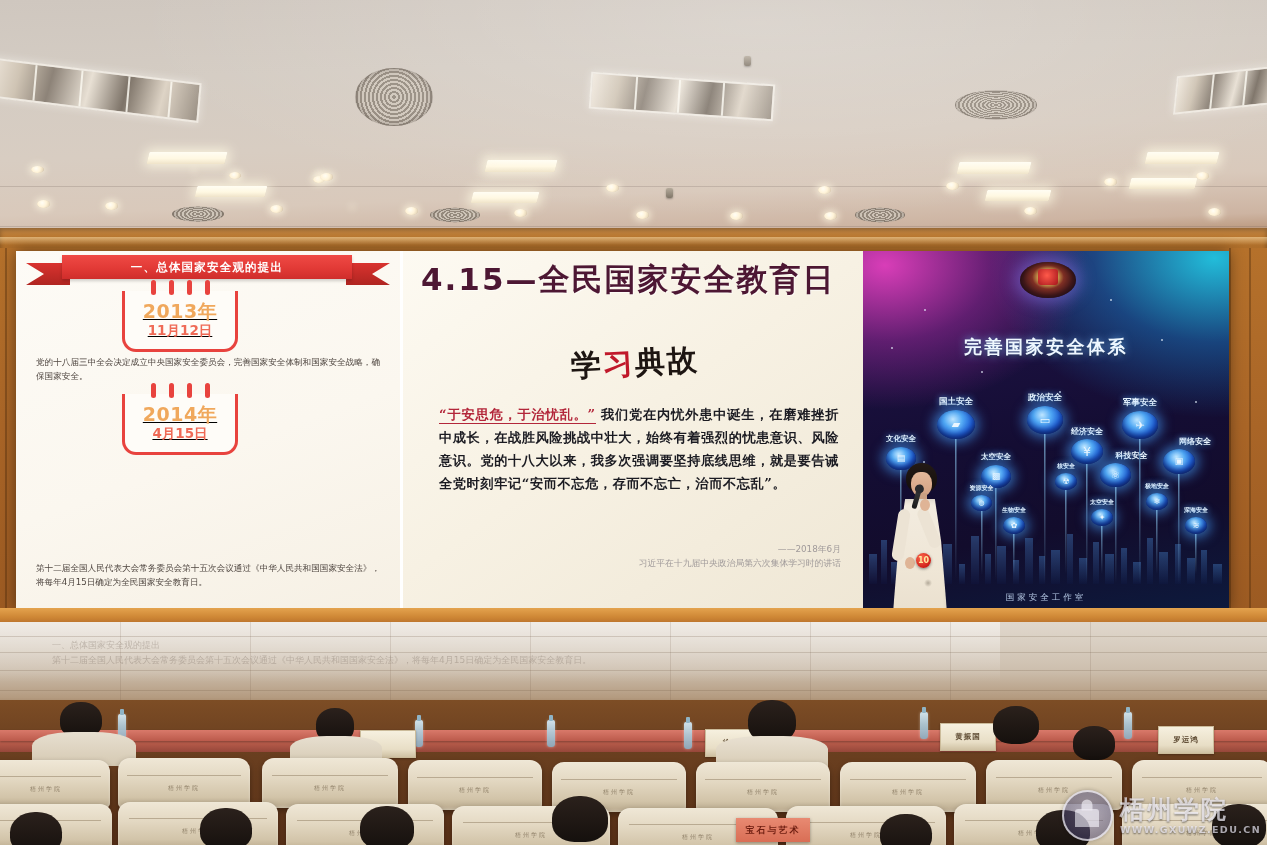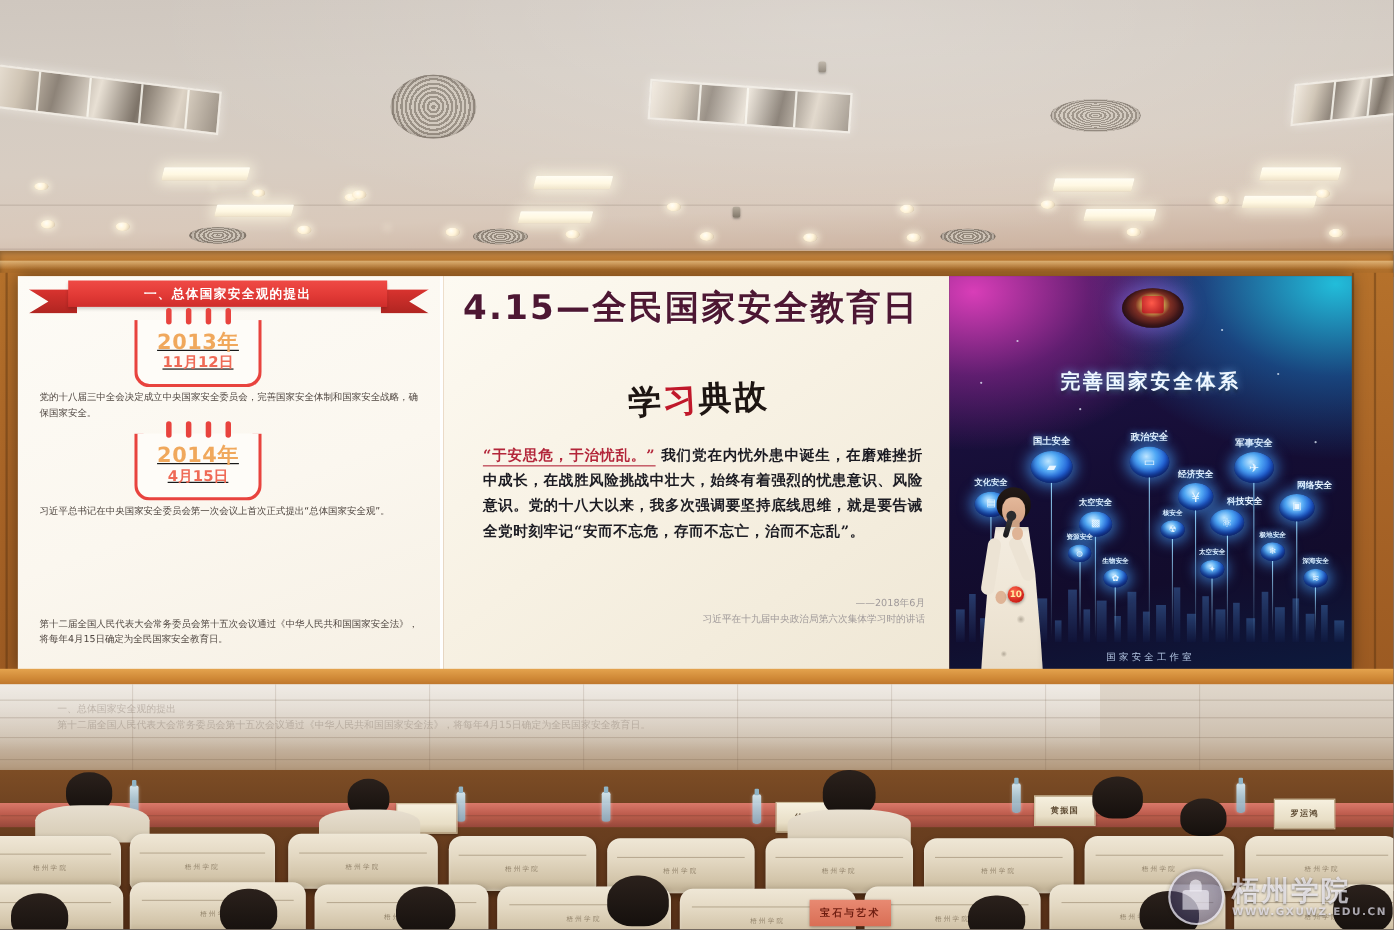--- a/index.html
+++ b/index.html
@@ -209,21 +209,21 @@
     color:#eaf6ff;
   }
   .node .glyph{font-size:9px;line-height:1;filter:drop-shadow(0 0 3px rgba(190,235,255,.9));}
   .node .lbl{
     position:absolute;left:50%;transform:translateX(-50%);
     white-space:nowrap;color:#ecf6ff;font-weight:bold;
     text-shadow:0 0 6px rgba(90,170,255,.95),0 1px 2px rgba(0,0,0,.6);
   }
 
   
-  .presenter{position:absolute;left:881px;top:443px;width:78px;height:221px;}
+  .presenter{position:absolute;left:881px;top:463px;width:78px;height:221px;}
   .p-hair{
     position:absolute;left:25px;top:0;width:31px;height:30px;
     background:linear-gradient(180deg,#231a16 0%,#130d0b 100%);
     border-radius:50% 50% 44% 44%;
   }
   .p-face{
     position:absolute;left:30px;top:9px;width:21px;height:25px;
     background:linear-gradient(180deg,#e4b89a 0%,#d2a183 100%);
     border-radius:46% 46% 52% 52%;
   }
@@ -472,21 +472,20 @@
       <div class="cal-card" style="top:143px;">
         <div class="cal-rings">
             <i></i>
             <i></i>
             <i></i>
             <i></i>
           </div>
         <div class="cal-year">2014年</div>
         <div class="cal-day">4月15日</div>
       </div>
-      <div class="cal-note" style="top:208px;">习近平总书记在中央国家安全委员会第一次会议上首次正式提出“总体国家安全观”。</div>
 
       <div class="cal-note" style="top:311px;">第十二届全国人民代表大会常务委员会第十五次会议通过《中华人民共和国国家安全法》，将每年4月15日确定为全民国家安全教育日。</div>
     </div>
 
     <div class="slide slide-center">
       <div class="c-title">4.15—全民国家安全教育日</div>
 
       <div class="c-seal">
         <span>学</span><span class="hot">习</span><span>典故</span>
       </div>

